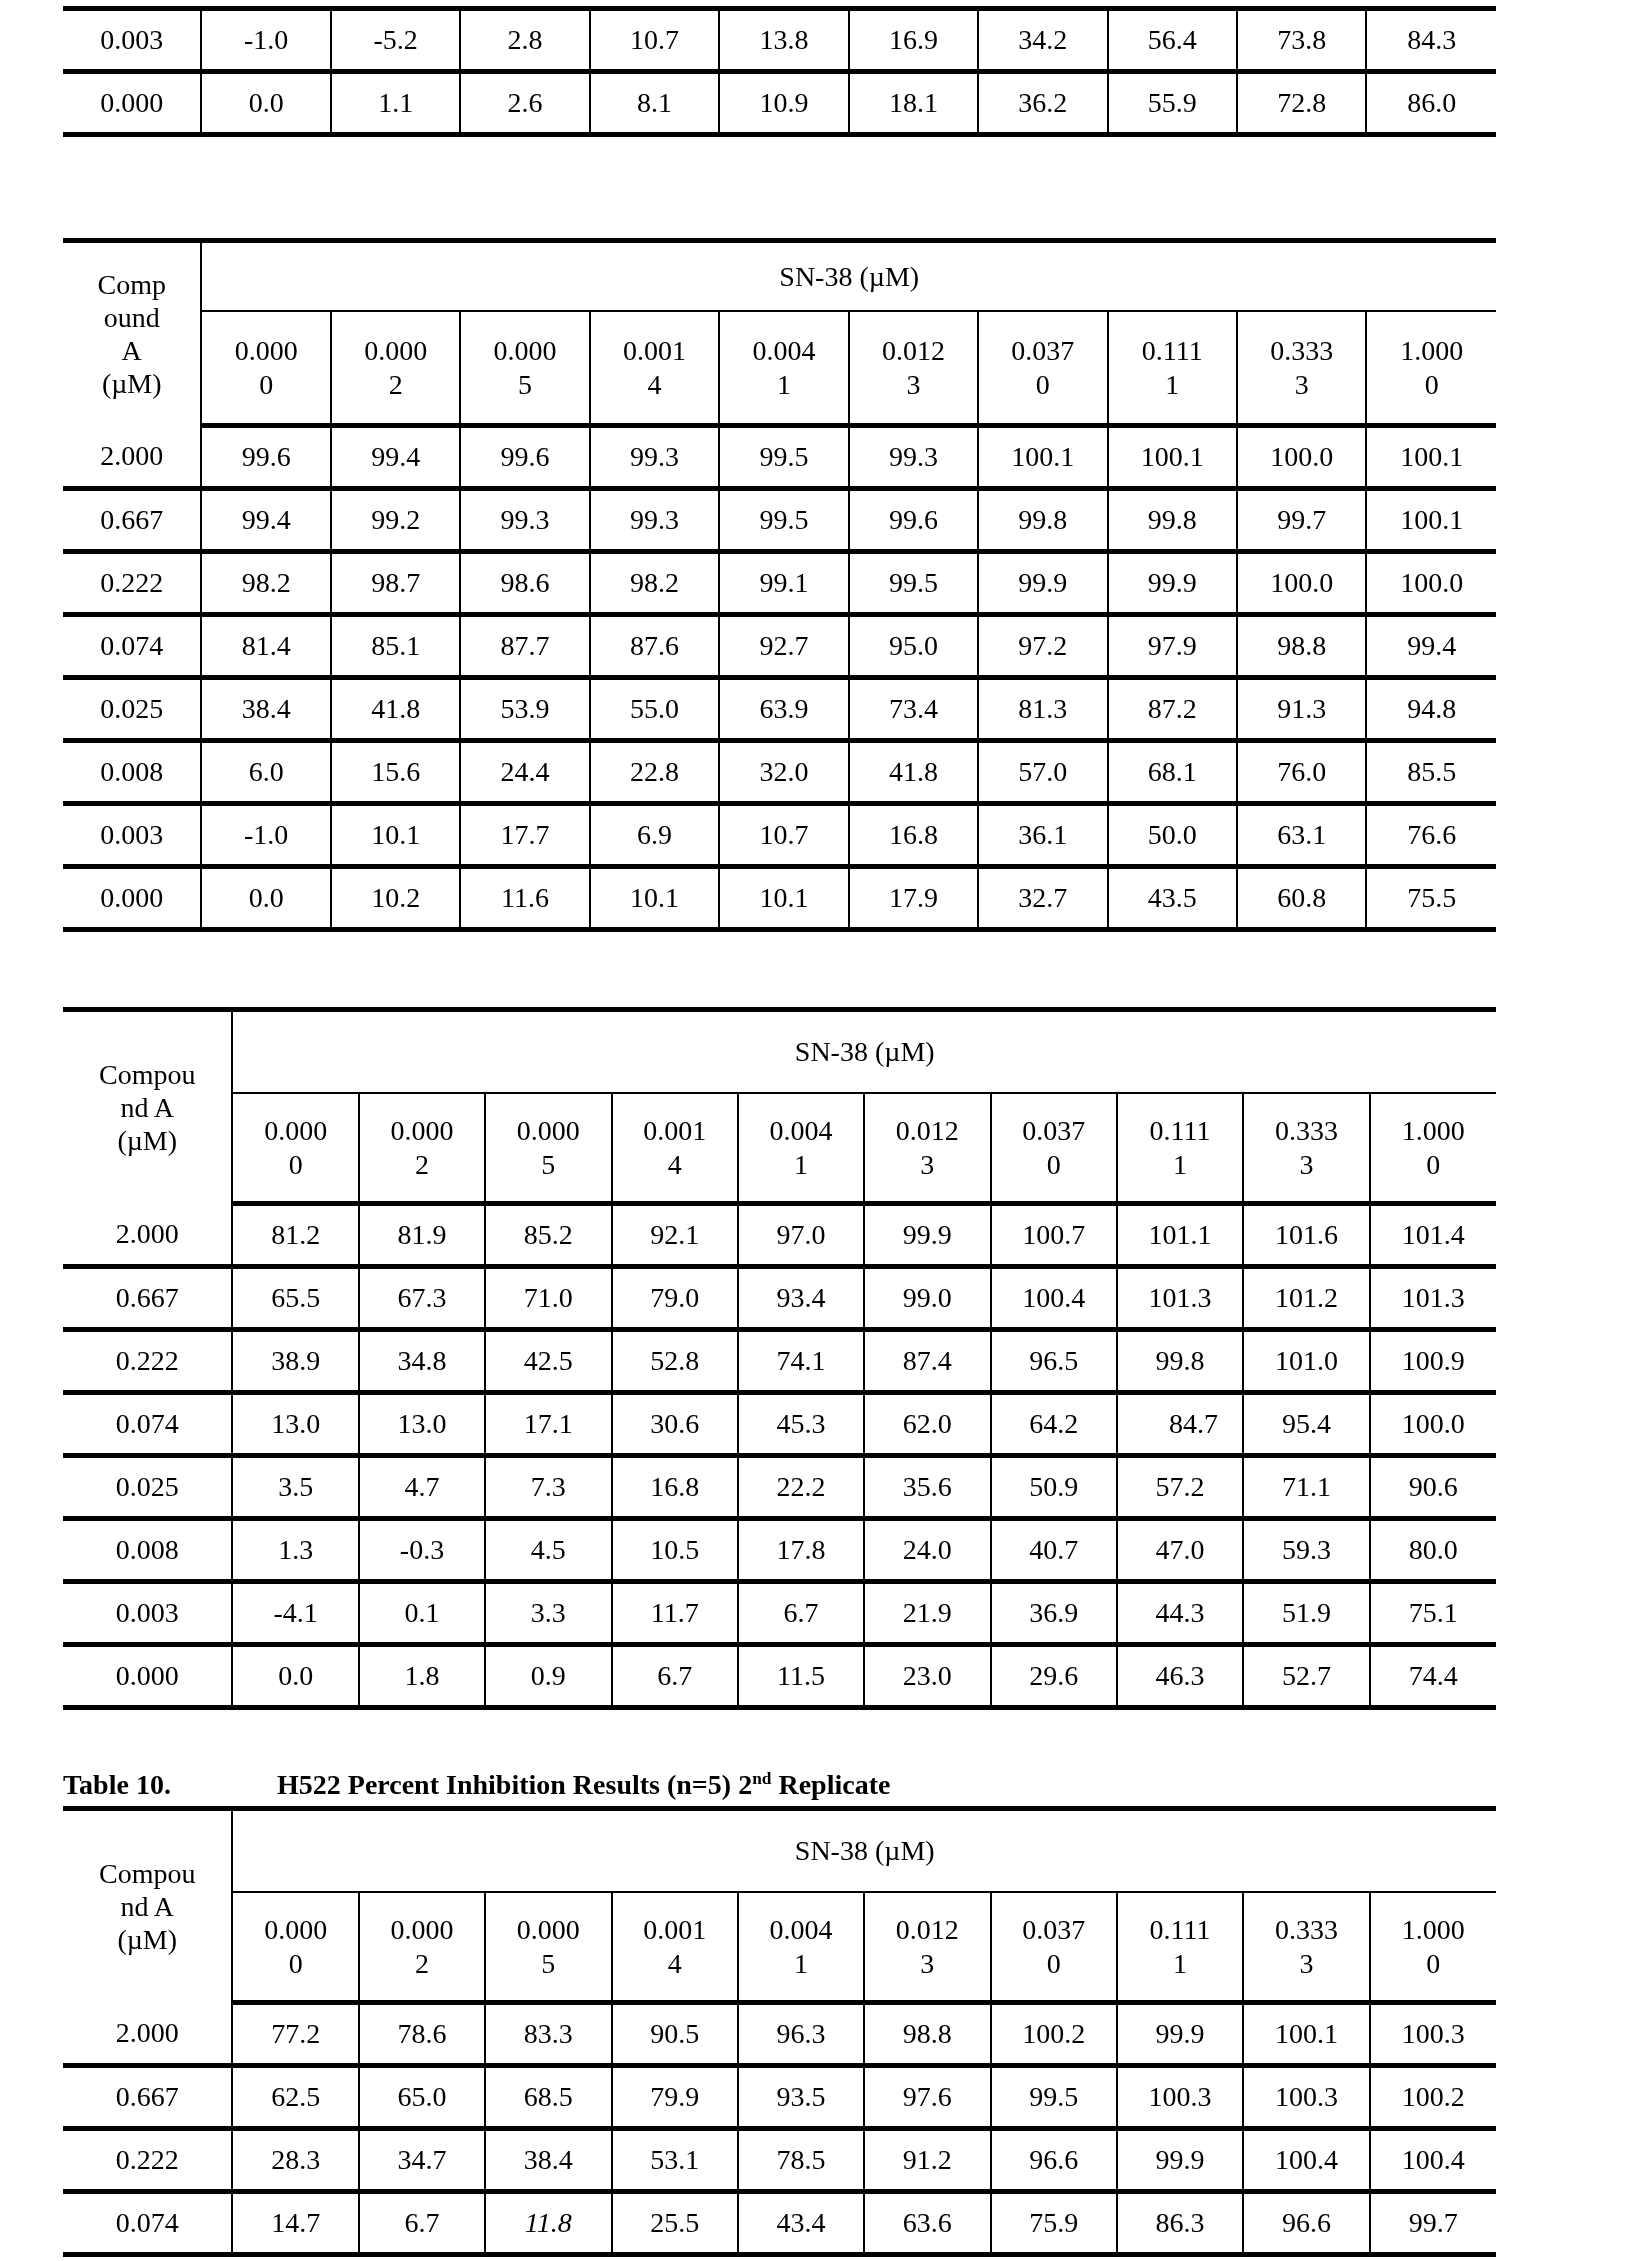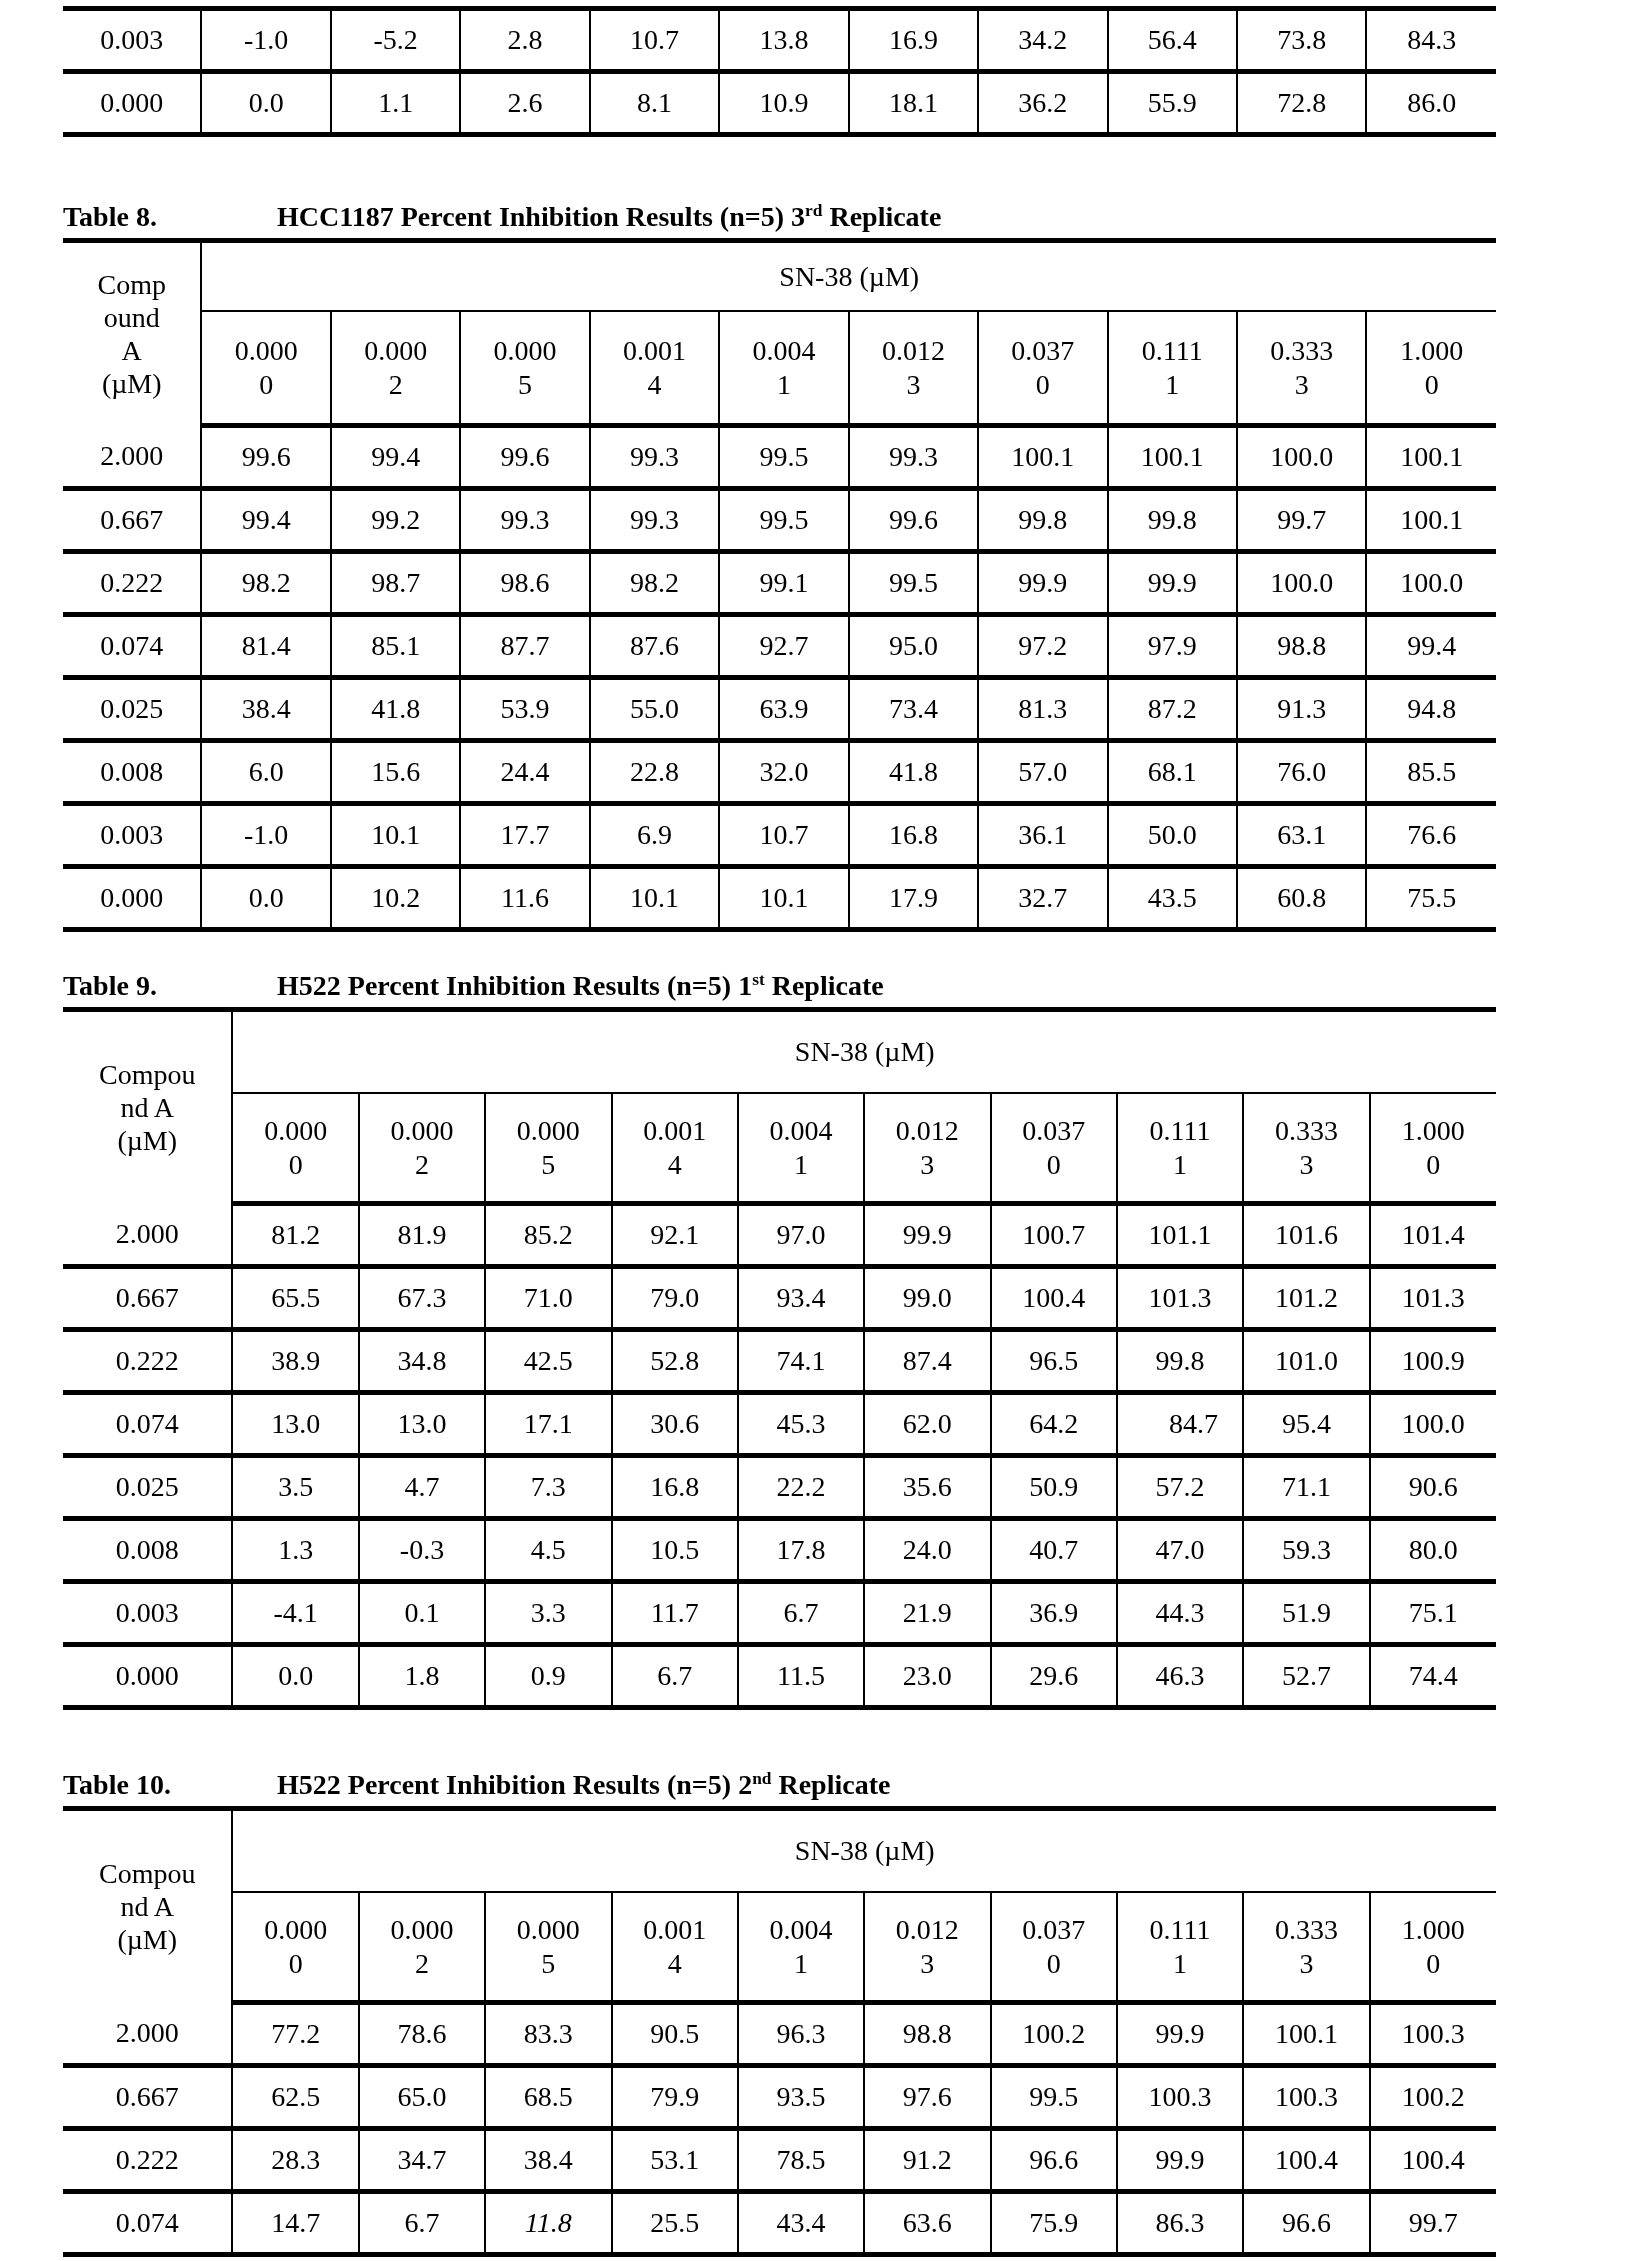--- a/index.html
+++ b/index.html
@@ -119,23 +119,20 @@
           <td class="datacell thick-b" style="height: 58px;">10.9</td>
           <td class="datacell thick-b" style="height: 58px;">18.1</td>
           <td class="datacell thick-b" style="height: 58px;">36.2</td>
           <td class="datacell thick-b" style="height: 58px;">55.9</td>
           <td class="datacell thick-b" style="height: 58px;">72.8</td>
           <td class="datacell thick-b edge-r" style="height: 58px;">86.0</td>
         </tr>
       </tbody>
   </table>
 
-  <div class="caption" style="left:63px; top:201px;">
-    <span class="cap-label">Table 8.</span><span>HCC1187 Percent Inhibition Results (n=5) 3</span><sup>rd</sup><span> Replicate</span>
-  </div>
 
   <table class="rt" id="tbl8" style="left:63px; top:238px; width:1433px;">
     <colgroup>
       <col style="width:138px">
       <col span="10" style="width:129px">
     </colgroup>
     <thead>
         <tr>
           <th class="rowhdr-cell hdr-top edge-l" rowspan="2">
             <div>Comp</div>
@@ -289,23 +286,20 @@
           <td class="datacell thick-b" style="height: 58px;">10.1</td>
           <td class="datacell thick-b" style="height: 58px;">17.9</td>
           <td class="datacell thick-b" style="height: 58px;">32.7</td>
           <td class="datacell thick-b" style="height: 58px;">43.5</td>
           <td class="datacell thick-b" style="height: 58px;">60.8</td>
           <td class="datacell thick-b edge-r" style="height: 58px;">75.5</td>
         </tr>
       </tbody>
   </table>
 
-  <div class="caption" style="left:63px; top:970px;">
-    <span class="cap-label">Table 9.</span><span>H522 Percent Inhibition Results (n=5) 1</span><sup>st</sup><span> Replicate</span>
-  </div>
 
   <table class="rt" id="tbl9" style="left:63px; top:1007px; width:1433px;">
     <colgroup>
       <col style="width:169px">
       <col span="10" style="width:126px">
     </colgroup>
     <thead>
         <tr>
           <th class="rowhdr-cell hdr-top edge-l" rowspan="2">
             <div>Compou</div>

